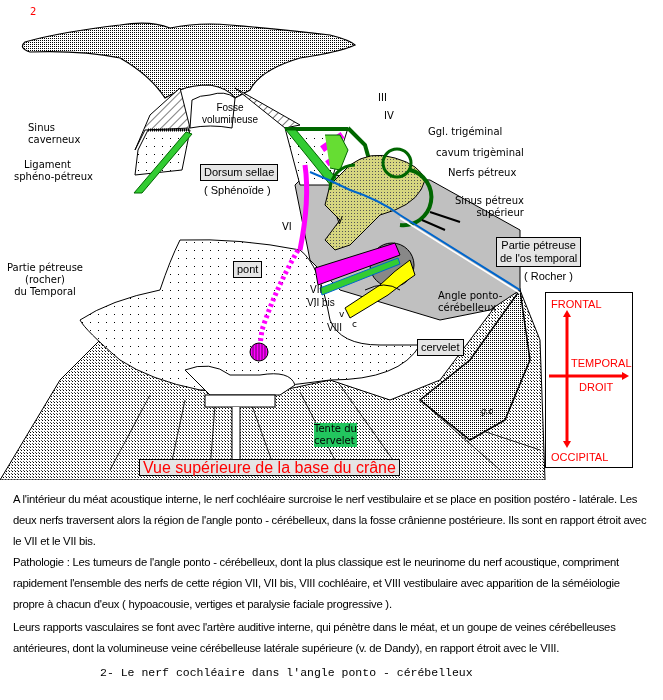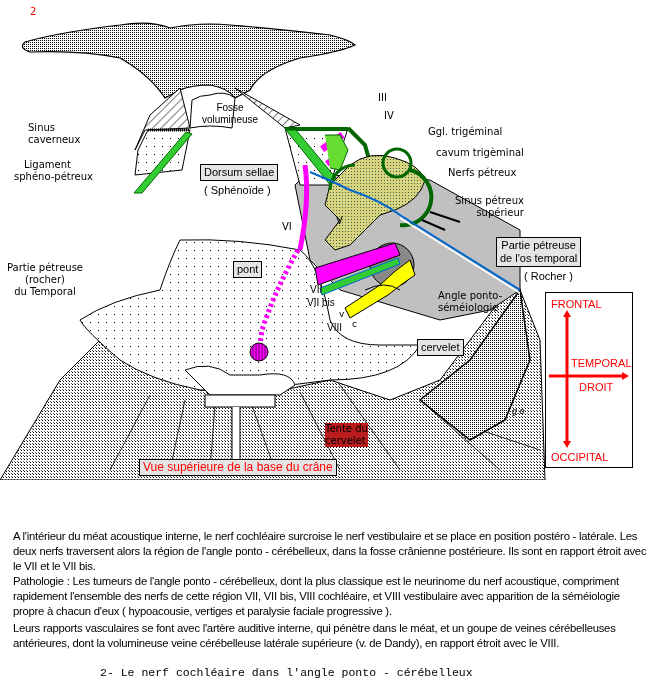--- a/index.html
+++ b/index.html
@@ -2,21 +2,21 @@
 <html><head>
 <meta charset="utf-8">
 <style>
   html, body { margin:0; padding:0; background:#fff; }
   body { width:663px; height:700px; position:relative; overflow:hidden; font-family:"Liberation Sans", sans-serif; }
   #stage { position:absolute; left:0; top:0; width:663px; height:480px; }
   .lbl { position:absolute; font-family:"DejaVu Sans", sans-serif; font-size:10px; color:#000; white-space:nowrap; line-height:12px; }
   .lbl.c { text-align:center; }
   .box { position:absolute; border:1px solid #000; background:#e5e5e5; font-family:"Liberation Sans", sans-serif; font-size:11px; padding:1px 3px; white-space:nowrap; line-height:13px; }
   .red { color:#ff0000; }
-  .txt { position:absolute; left:13px; width:640px; font-family:"Liberation Sans", sans-serif; font-size:11.3px; color:#000; line-height:15px; letter-spacing:-0.25px;margin-top:40px; }
+  .txt { position:absolute; left:13px; width:640px; font-family:"Liberation Sans", sans-serif; font-size:11.3px; color:#000; line-height:21px; letter-spacing:-0.25px; }
   .txt p { margin:0; }
   .caption { position:absolute; font-family:"Liberation Sans", sans-serif; font-size:11.5px; color:#000; white-space:nowrap; }
 </style>
 </head>
 <body>
 
 <div id="stage">
   <svg width="663" height="480" viewBox="0 0 663 480" style="position:absolute;left:0;top:0">
     <defs>
       <pattern id="dense" width="2" height="2" patternUnits="userSpaceOnUse">
@@ -155,29 +155,29 @@
   <div class="lbl" style="left:282px;top:221px;">VI</div>
   <div class="lbl" style="left:336px;top:215px;">V</div>
   <div class="box" style="left:233px;top:261px;">pont</div>
   <div class="lbl" style="left:310px;top:284px;font-family:'Liberation Sans',sans-serif;">VII</div>
   <div class="lbl" style="left:307px;top:297px;font-family:'Liberation Sans',sans-serif;">VII bis</div>
   <div class="lbl" style="left:339px;top:308px;font-size:9px;">v</div>
   <div class="lbl" style="left:352px;top:318px;font-size:9px;">c</div>
   <div class="lbl" style="left:327px;top:322px;font-family:'Liberation Sans',sans-serif;">VIII</div>
   <div class="lbl" style="left:438px;top:290px;">
     <div>Angle ponto-</div>
-    <div>séméiologie</div>
+    <div>cérébelleux</div>
   </div>
   <div class="box" style="left:417px;top:339px;">cervelet</div>
-  <div class="lbl" style="left:325px;top:423px;background:#b91c1c;">
+  <div class="lbl" style="left:314px;top:423px;background:#22c55e;">
     <div>Tente du</div>
     <div>cervelet</div>
   </div>
-  <div class="lbl" style="left:512px;top:406px;font-size:8px;font-style:italic;">g.o</div>
-  <div class="box red" style="left:139px;top:459px;font-size:12px;">Vue supérieure de la base du crâne</div>
+  <div class="lbl" style="left:481px;top:406px;font-size:8px;font-style:italic;">g.o</div>
+  <div class="box red" style="left:139px;top:459px;font-size:16px;">Vue supérieure de la base du crâne</div>
 
   <div style="position:absolute;left:545px;top:292px;width:86px;height:174px;border:1px solid #000;background:#fff;">
     <svg width="86" height="174" style="position:absolute;left:0;top:0">
       <line x1="21" y1="22" x2="21" y2="150" stroke="#ff0000" stroke-width="3"></line>
       <polygon points="17,24 25,24 21,17" fill="#ff0000"></polygon>
       <polygon points="17,148 25,148 21,155" fill="#ff0000"></polygon>
       <line x1="3" y1="83" x2="78" y2="83" stroke="#ff0000" stroke-width="3"></line>
       <polygon points="76,79 76,87 83,83" fill="#ff0000"></polygon>
     </svg>
     <div class="lbl red" style="left:5px;top:5px;font-family:'Liberation Sans',sans-serif;font-size:11px;text-align:right;">FRONTAL</div>

